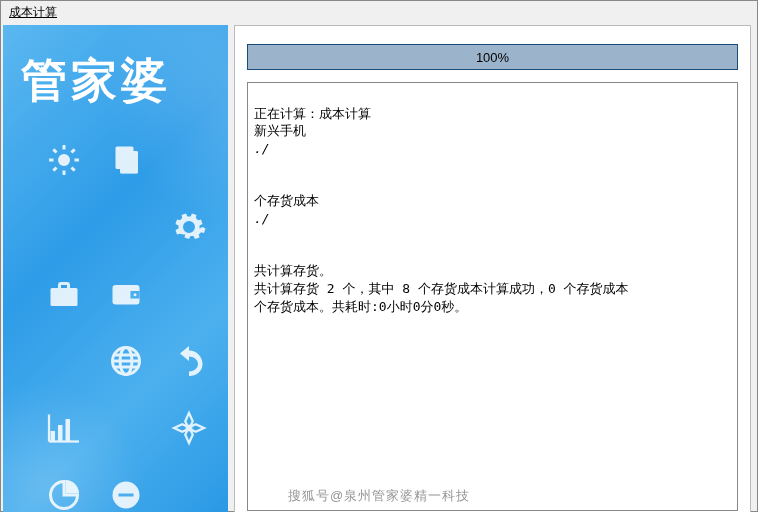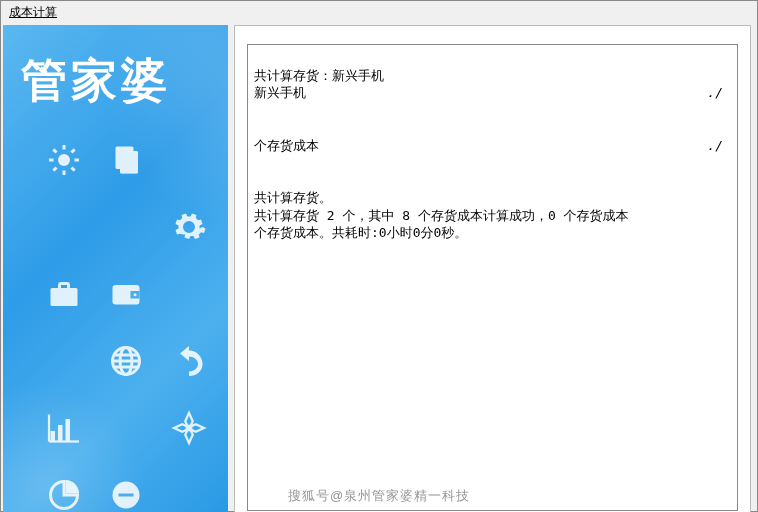--- a/index.html
+++ b/index.html
@@ -25,21 +25,21 @@
     }
     .brand { color: #fff; font-size: 46px; font-weight: bold; padding: 25px 18px 10px; letter-spacing: 4px; position: relative; z-index: 2; font-family: Liberation Serif, serif; }
     .icon-grid { position: relative; z-index: 2; display: grid; grid-template-columns: 1fr 1fr 1fr; gap: 12px 0; padding: 10px 8px 0 30px; }
     .icon-cell { display: flex; align-items: center; justify-content: center; height: 55px; opacity: 0.85; }
     .icon-cell svg { width: 36px; height: 36px; fill: #fff; }
     .main { flex: 1; background: #fff; border: 1px solid #bbb; padding: 18px 12px 10px; display: flex; flex-direction: column; gap: 12px; }
     .progress-outer { height: 26px; border: 1px solid #1a4b7a; background: #fff; display: flex; align-items: center; justify-content: center; position: relative; }
     .progress-fill { position: absolute; left: 0; top: 0; bottom: 0; background: #9bb4cc; width: 100%; }
     .progress-label { position: relative; z-index: 1; font-size: 13px; color: #000; }
     .log-box { flex: 1; border: 1px solid #888; background: #fff; padding: 4px 6px; font-family: SimSun, monospace; font-size: 13px; line-height: 1.35; white-space: pre-wrap; overflow: auto; color: #000; }
-    .log-row { display: flex; justify-content: space-between; }
+    .log-row { display: flex; justify-content: space-between; flex-direction: column; }
     .log-tick { font-style: italic; padding-right: 8px; }
     .watermark { position: absolute; bottom: 6px; left: 50%; transform: translateX(-50%); font-size: 13px; color: rgba(90,90,90,0.65); pointer-events: none; letter-spacing: 1px; }
   </style>
 </head>
 <body>
 
 <div class="window">
   <div class="titlebar">成本计算</div>
 
   <div class="content">
@@ -129,22 +129,26 @@
         <div class="icon-cell">
             <svg viewBox="0 0 24 24">
               <circle cx="12" cy="12" r="9"></circle>
               <rect x="7" y="11" width="10" height="2" fill="#4cb0ee"></rect>
             </svg>
           </div>
       </div>
     </div>
 
     <div class="main">
+      <div class="progress-outer">
+        <div class="progress-fill"></div>
+        <span class="progress-label">100%</span>
+      </div>
       <div class="log-box">
-<span>共计算存货：新兴手机</span>
+<span>正在计算：成本计算</span>
 <div class="log-row"><span>新兴手机</span><span class="log-tick">./</span></div>
 
 <div class="log-row"><span>个存货成本</span><span class="log-tick">./</span></div>
 
 <span>共计算存货。</span>
 <span>共计算存货 2 个，其中 8 个存货成本计算成功，0 个存货成本</span>
 <span>个存货成本。共耗时:0小时0分0秒。</span>
       </div>
     </div>
   </div>

